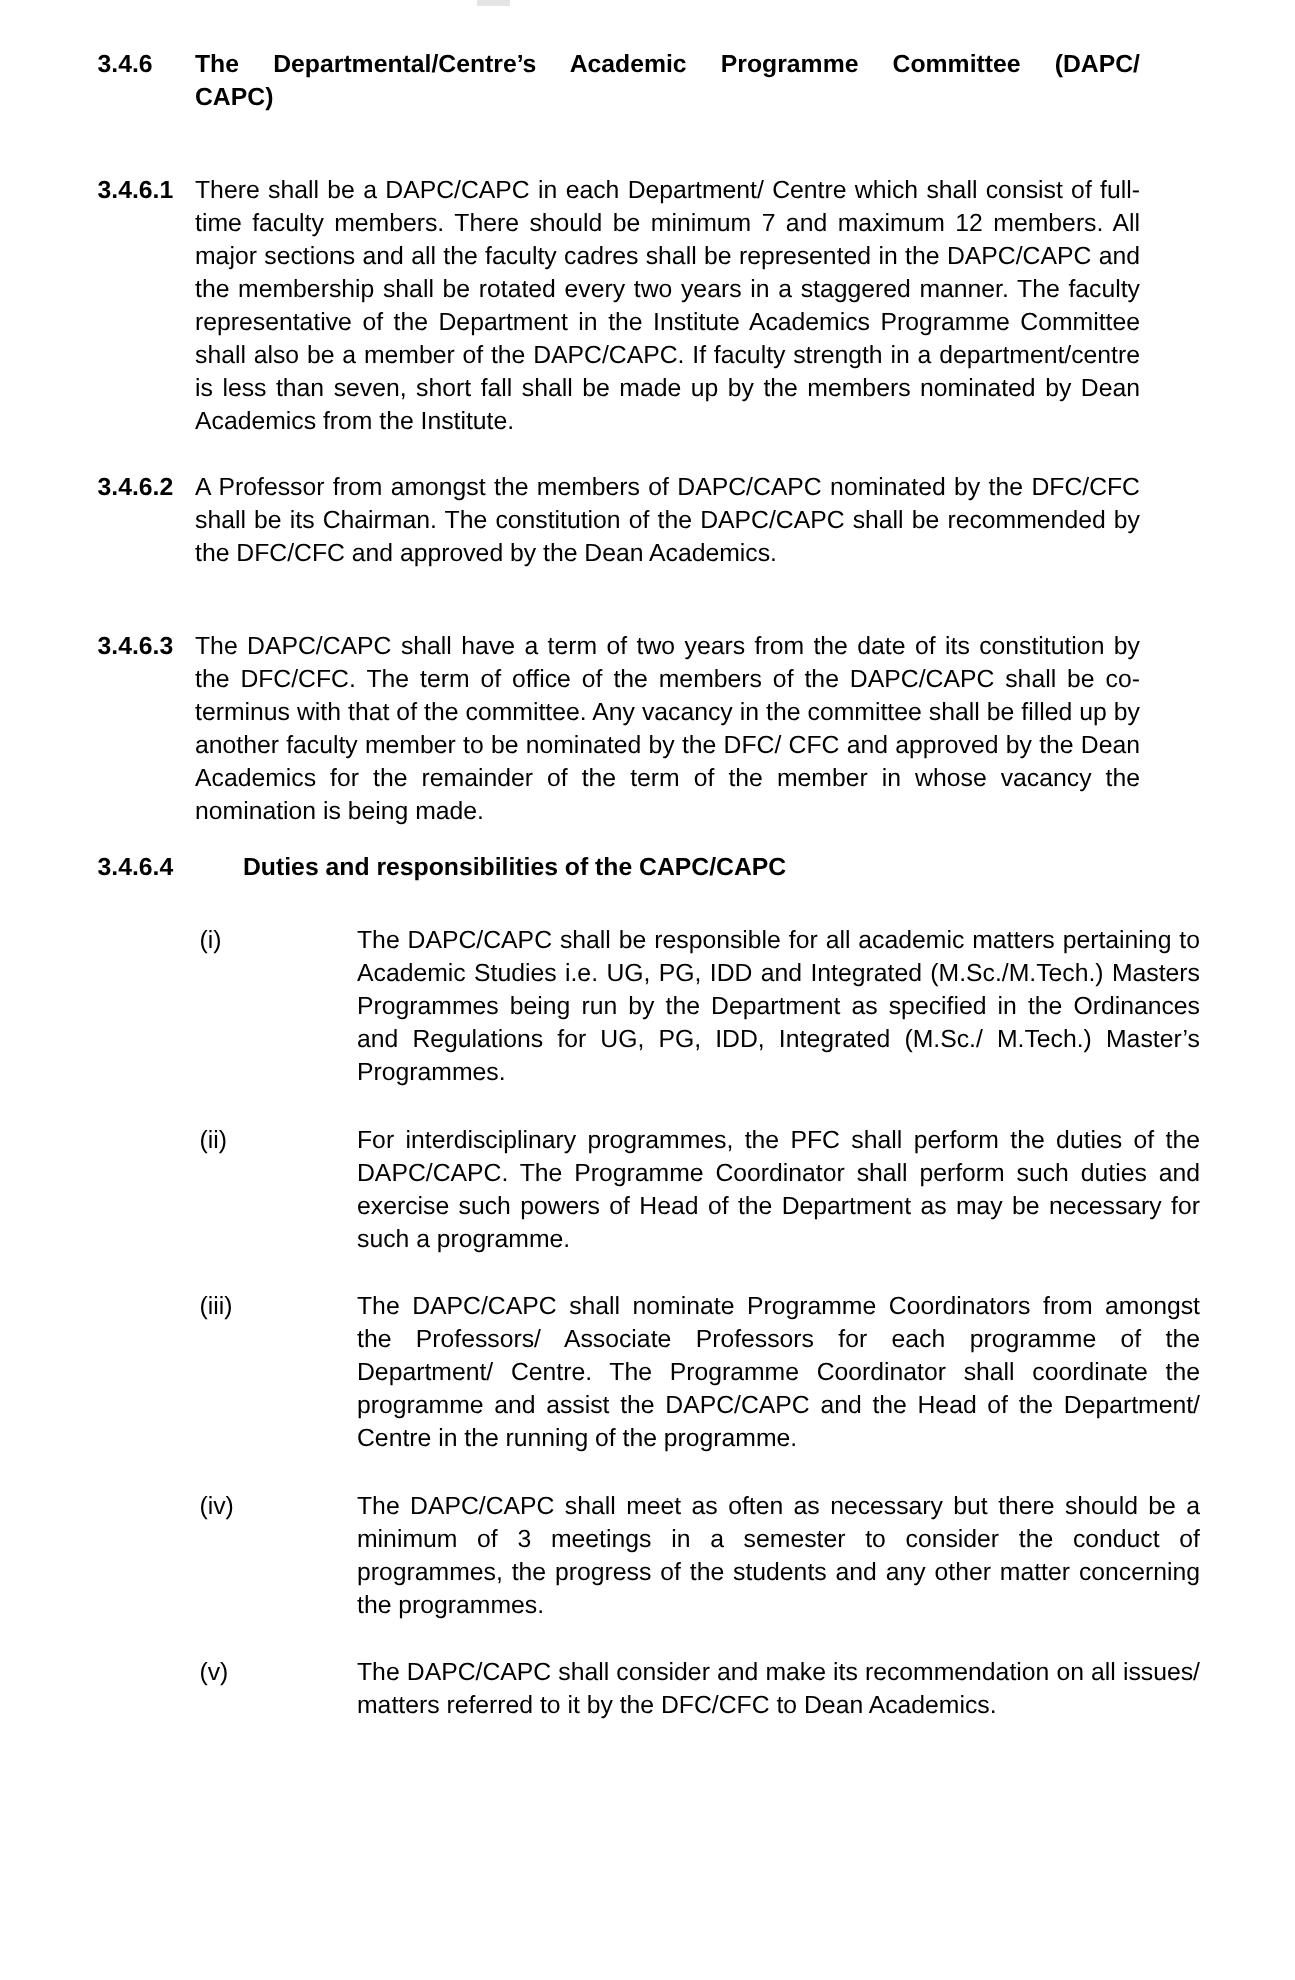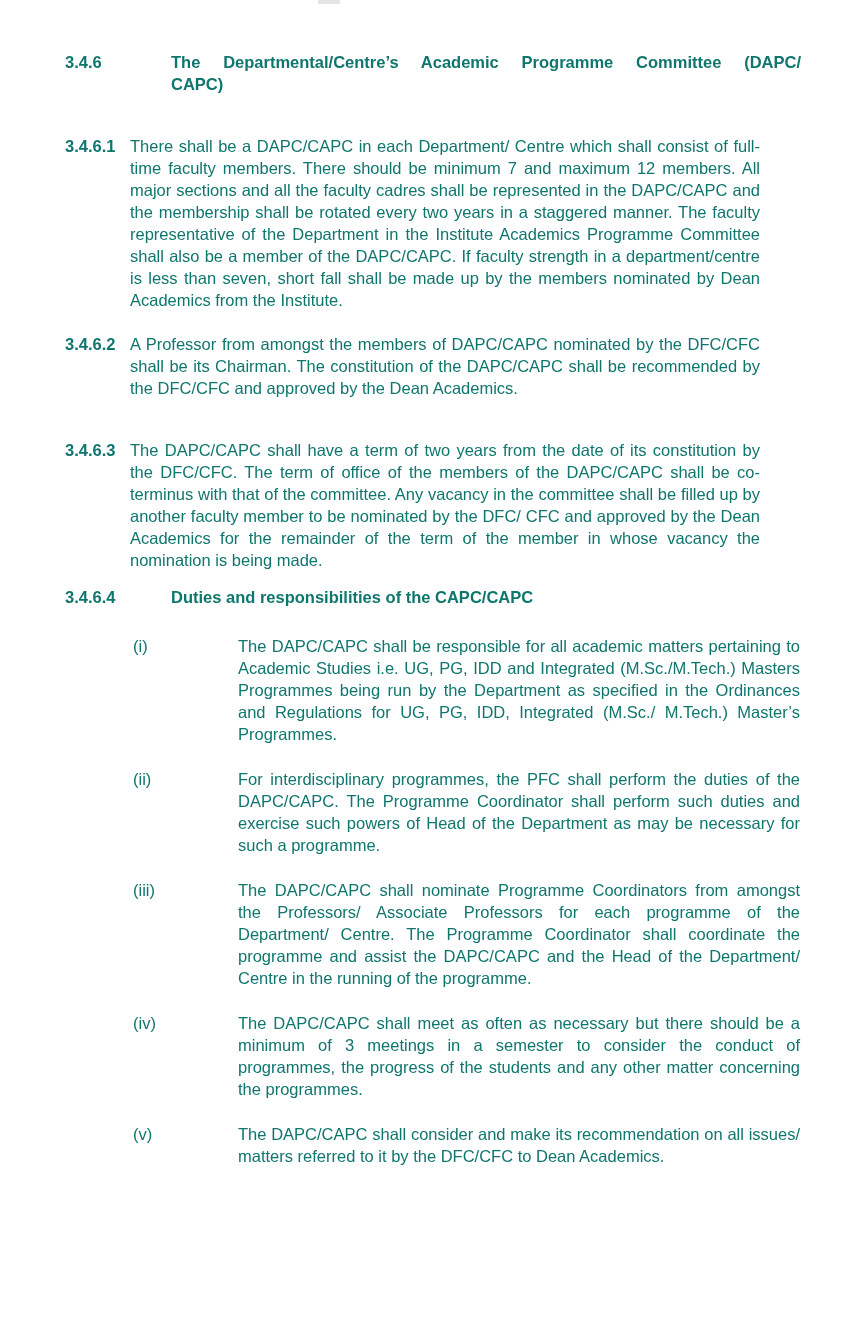--- a/index.html
+++ b/index.html
@@ -2,25 +2,25 @@
 <html><head>
 <meta charset="utf-8">
 <style>
   * { margin: 0; padding: 0; box-sizing: border-box; }
   html, body { background: #ffffff; }
   .page {
     position: relative;
     width: 863px;
     height: 1320px;
     background: #ffffff;
-    color: #0f766e;
+    color: #000000;
     font-family: "Liberation Sans", "DejaVu Sans", sans-serif;
     font-size: 16.5px;
     line-height: 22px;
-    padding: 51px 0 0 65px;
+    padding: 32px 0 0 65px;
     overflow: hidden;
   }
   .scan-artifact {
     position: absolute;
     top: 0;
     left: 318px;
     width: 22px;
     height: 4px;
     background: #d9d9d9;
     opacity: 0.7;
@@ -29,33 +29,33 @@
   .num {
     width: 65px;
     flex: 0 0 65px;
     font-weight: bold;
   }
   .body {
     width: 630px;
     flex: 0 0 630px;
     text-align: justify;
   }
-  .bold { font-weight: bold; margin-left: 41px; }
+  .bold { font-weight: bold; }
   
   .h-line1 {
     height: 22px;
     overflow: hidden;
     text-align: justify;
     text-align-last: justify;
   }
   .sec-heading { margin-bottom: 16px; }
   .clause-1 { margin-bottom: 22px; margin-top: 40px; }
   .clause-2 { margin-bottom: 40px; }
   .clause-3 { margin-bottom: 15px; }
-  .sec-subheading { margin-bottom: 27px; }
+  .sec-subheading { margin-bottom: 27px; gap: 32px; }
   .duty {
     display: flex;
     align-items: flex-start;
     margin-left: 68px;
     margin-bottom: 23px;
   }
   .duty .marker {
     width: 65px;
     flex: 0 0 65px;
   }

